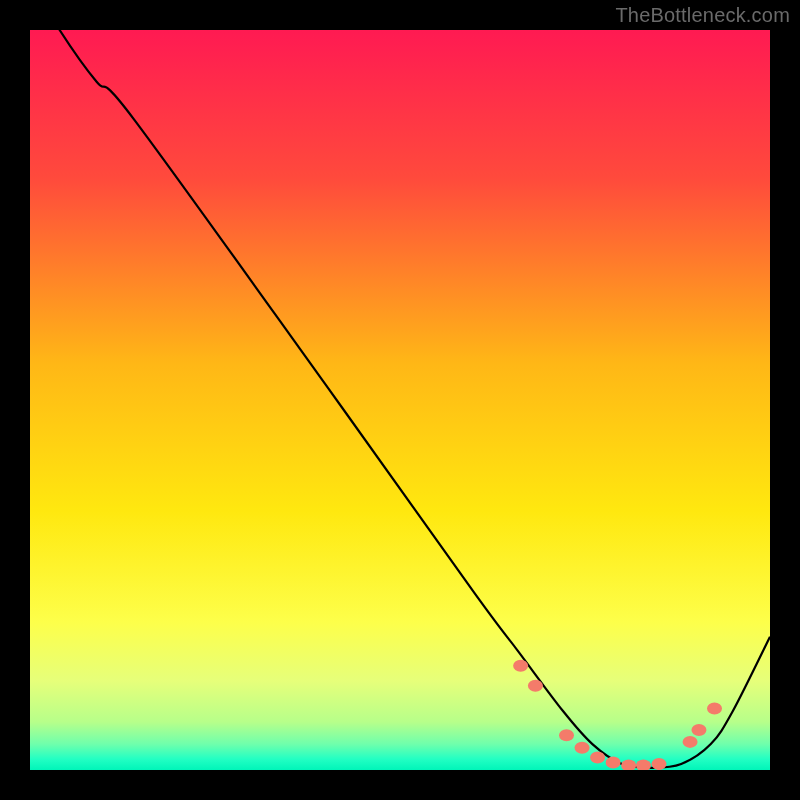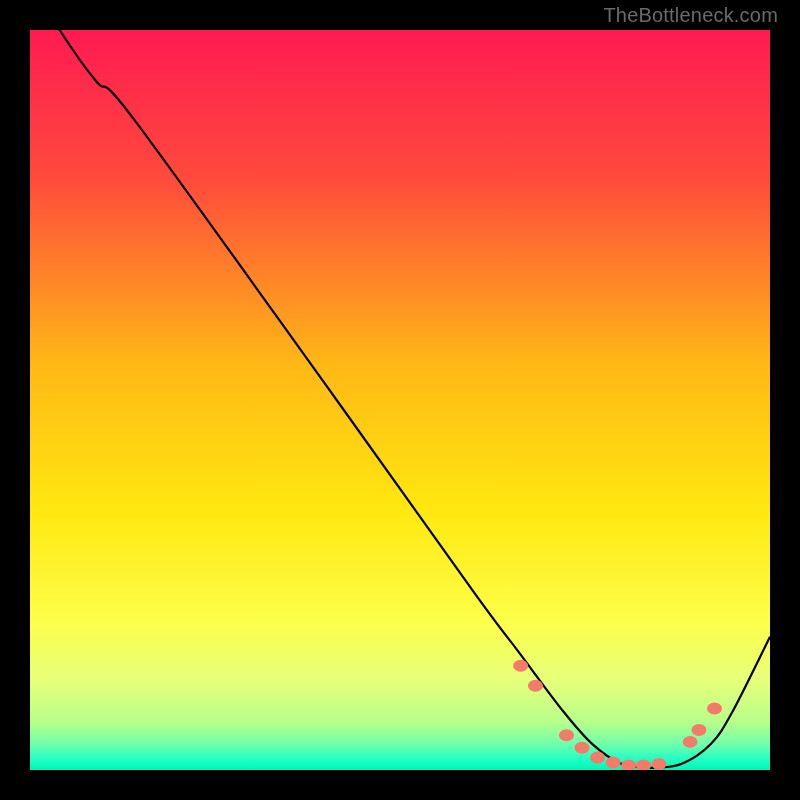--- a/index.html
+++ b/index.html
@@ -1,17 +1,17 @@
 <!DOCTYPE html>
 <html><head>
 <meta charset="utf-8">
 <style>
   html,body{margin:0;padding:0}
   body{width:800px;height:800px;background:#000;position:relative;font-family:Arial,Helvetica,sans-serif}
-  .attribution{position:absolute;top:4px;right:22px;color:#6a6a6a;font-size:20px;font-weight:400;letter-spacing:.2px}
+  .attribution{position:absolute;top:4px;right:10px;color:#6a6a6a;font-size:20px;font-weight:400;letter-spacing:.2px}
   .plot{position:absolute;left:30px;top:30px;width:740px;height:740px;overflow:hidden}
   svg{display:block}
 </style>
 </head>
 <body>
 
 <div class="attribution">TheBottleneck.com</div>
 
 <div class="plot">
   <svg id="chart-svg" width="740" height="740" viewBox="0 0 740 740">

